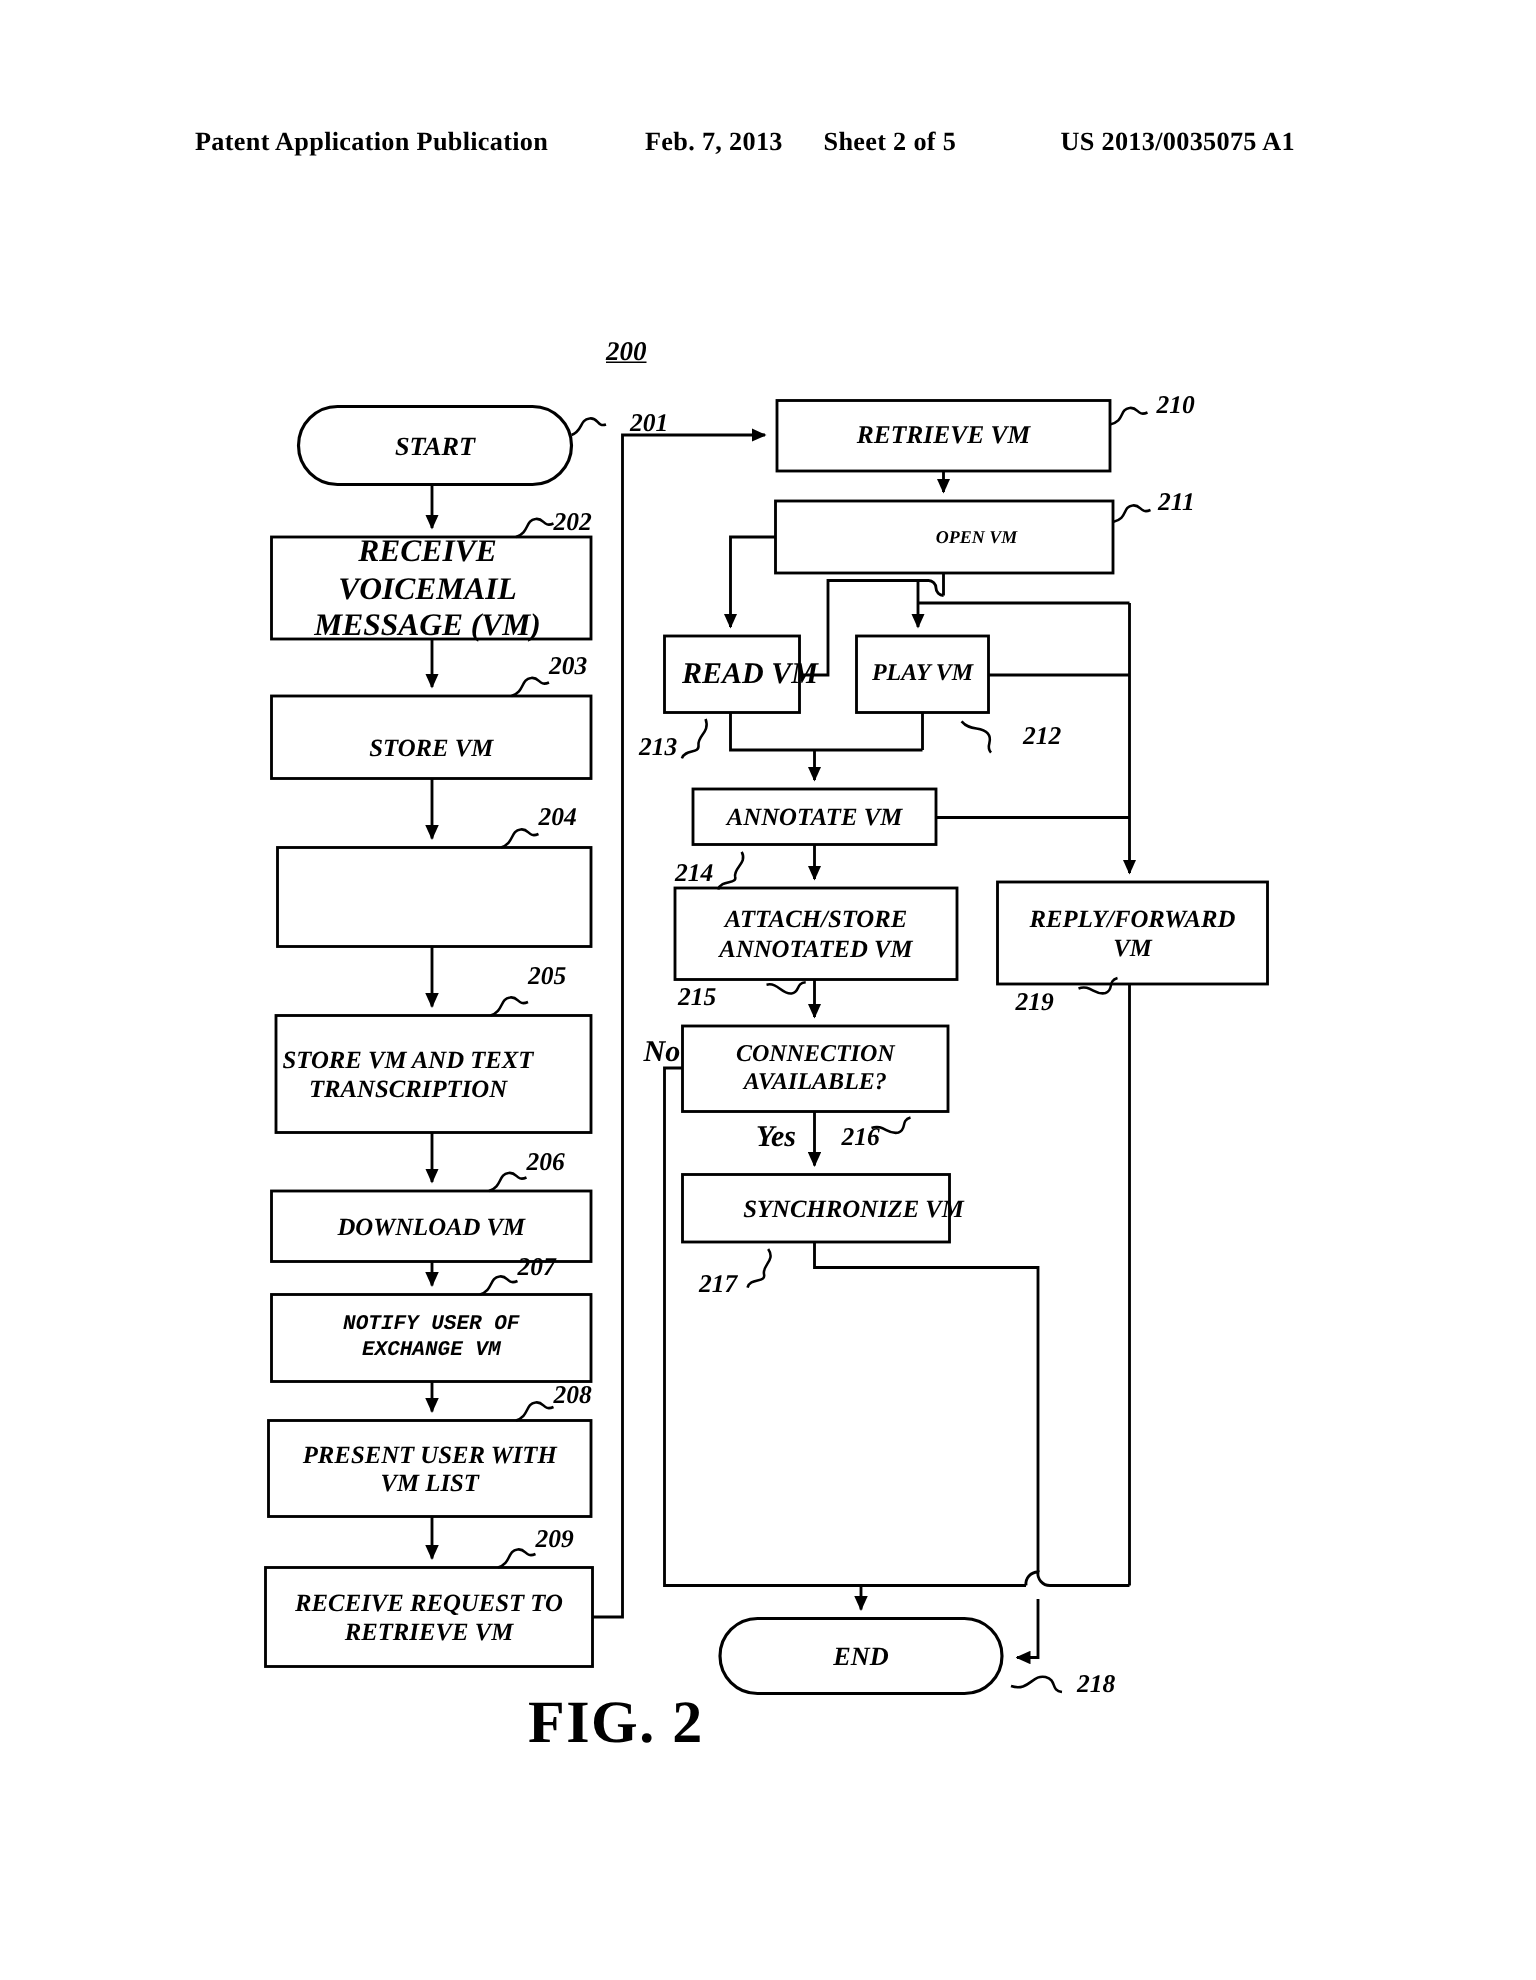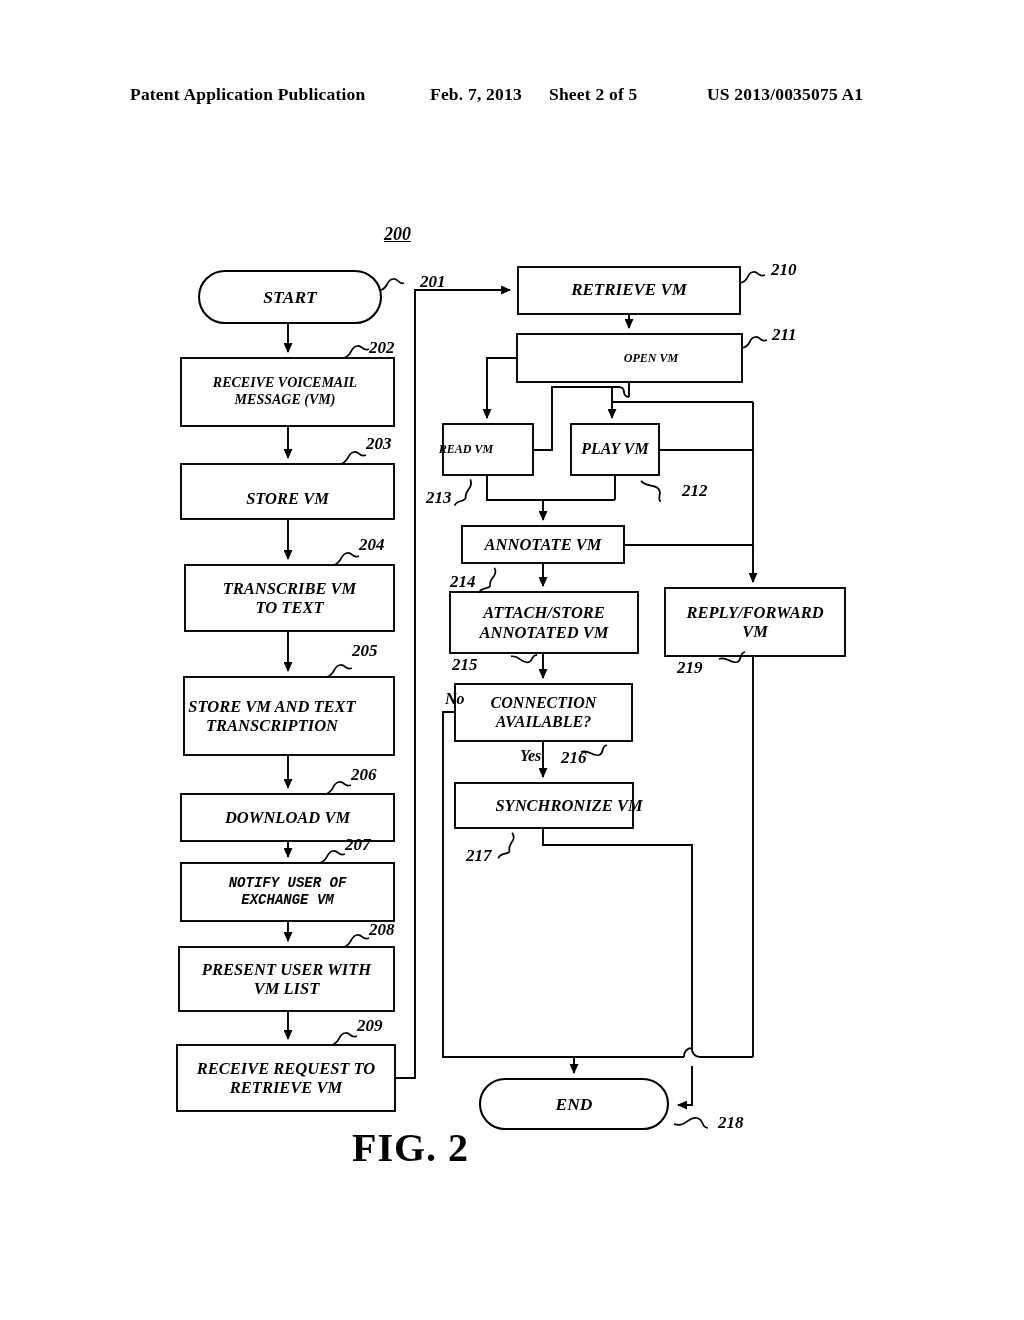--- a/index.html
+++ b/index.html
@@ -16,21 +16,21 @@
   svg#fig{position:absolute;left:0;top:0;width:1024px;height:1320px;}
 
   .nodeText{position:absolute;display:flex;align-items:center;justify-content:center;
     text-align:center;font-family:"Liberation Serif",serif;font-style:italic;font-weight:bold;
     line-height:1.18;white-space:pre-line;pointer-events:none;}
 
   .refnum{position:absolute;font-family:"Liberation Serif",serif;font-style:italic;
     font-weight:bold;font-size:17px;white-space:nowrap;}
 
   .branchLbl{position:absolute;font-family:"Liberation Serif",serif;font-style:italic;
-    font-weight:bold;font-size:16px;white-space:nowrap;margin-left:16px;}
+    font-weight:bold;font-size:20px;white-space:nowrap;}
 
   .figlabel{position:absolute;font-family:"Liberation Serif",serif;font-weight:bold;
     font-size:40px;letter-spacing:1px;white-space:nowrap;}
 
   .title200{position:absolute;font-family:"Liberation Serif",serif;font-style:italic;
     font-weight:bold;font-size:18px;text-decoration:underline;white-space:nowrap;}
 </style>
 </head>
 <body>
 
@@ -140,51 +140,49 @@
         <path d="M493,567 c5,7 -4,11 -2,17 c2,5 -9,3 -10,10" transform="rotate(8 487,578)"></path>
         <path d="M511,657 c8,-2 10,6 17,5 c6,-1 2,-7 9,-8" transform="rotate(3 522,657)"></path>
         <path d="M581,752 c8,-3 11,5 18,3 c6,-2 1,-8 8,-10"></path>
         <path d="M511,832 c6,7 -3,11 -1,17 c2,6 -9,3 -10,10" transform="rotate(6 505,843)"></path>
         <path d="M674,1124 c12,4 14,-8 23,-6 c8,2 3,9 11,10"></path>
         <path d="M719,659 c8,-3 11,5 18,3 c6,-2 1,-8 8,-10"></path>
       </g>
     </g>
   </svg>
 
-  <div class="title200" style="left:384px;top:224px;">200</div>
+  <div class="title200" style="left:404px;top:224px;">200</div>
 
   <div class="nodeText" style="left:199px;top:271px;width:182px;height:52px;font-size:17.5px;">START</div>
 
-  <div class="nodeText" style="left:181px;top:358px;width:208px;height:68px;font-size:14px;">RECEIVE VOICEMAIL
+  <div class="nodeText" style="left:181px;top:358px;width:208px;height:68px;font-size:21px;">RECEIVE VOICEMAIL
 MESSAGE (VM)</div>
 
   <div class="nodeText" style="left:181px;top:464px;width:213px;height:69px;font-size:16.5px;">STORE VM</div>
 
-  <div class="nodeText" style="left:185px;top:565px;width:209px;height:66px;font-size:16.5px;">TRANSCRIBE VM
-TO TEXT</div>
 
   <div class="nodeText" style="left:167px;top:677px;width:210px;height:78px;font-size:16.5px;">STORE VM AND TEXT
 TRANSCRIPTION</div>
 
   <div class="nodeText" style="left:181px;top:794px;width:213px;height:47px;font-size:16.5px;">DOWNLOAD VM</div>
 
   <div class="nodeText" style="left:181px;top:863px;width:213px;height:58px;font-size:14px;font-family:Liberation Mono, monospace;">NOTIFY USER OF
 EXCHANGE VM</div>
 
   <div class="nodeText" style="left:179px;top:947px;width:215px;height:64px;font-size:16.5px;">PRESENT USER WITH
 VM LIST</div>
 
   <div class="nodeText" style="left:177px;top:1045px;width:218px;height:66px;font-size:16.5px;">RECEIVE REQUEST TO
 RETRIEVE VM</div>
 
   <div class="nodeText" style="left:518px;top:267px;width:222px;height:47px;font-size:17px;">RETRIEVE VM</div>
 
   <div class="nodeText" style="left:517px;top:334px;width:268px;height:48px;font-size:12px;">OPEN VM</div>
 
-  <div class="nodeText" style="left:419px;top:424px;width:94px;height:51px;font-size:12px;">READ VM</div>
+  <div class="nodeText" style="left:453px;top:424px;width:94px;height:51px;font-size:20px;">READ VM</div>
 
   <div class="nodeText" style="left:569px;top:424px;width:92px;height:51px;font-size:16px;">PLAY VM</div>
 
   <div class="nodeText" style="left:462px;top:526px;width:162px;height:37px;font-size:16.5px;">ANNOTATE VM</div>
 
   <div class="nodeText" style="left:450px;top:592px;width:188px;height:61px;font-size:16.5px;">ATTACH/STORE
 ANNOTATED VM</div>
 
   <div class="nodeText" style="left:455px;top:684px;width:177px;height:57px;font-size:16px;">CONNECTION
 AVAILABLE?</div>

